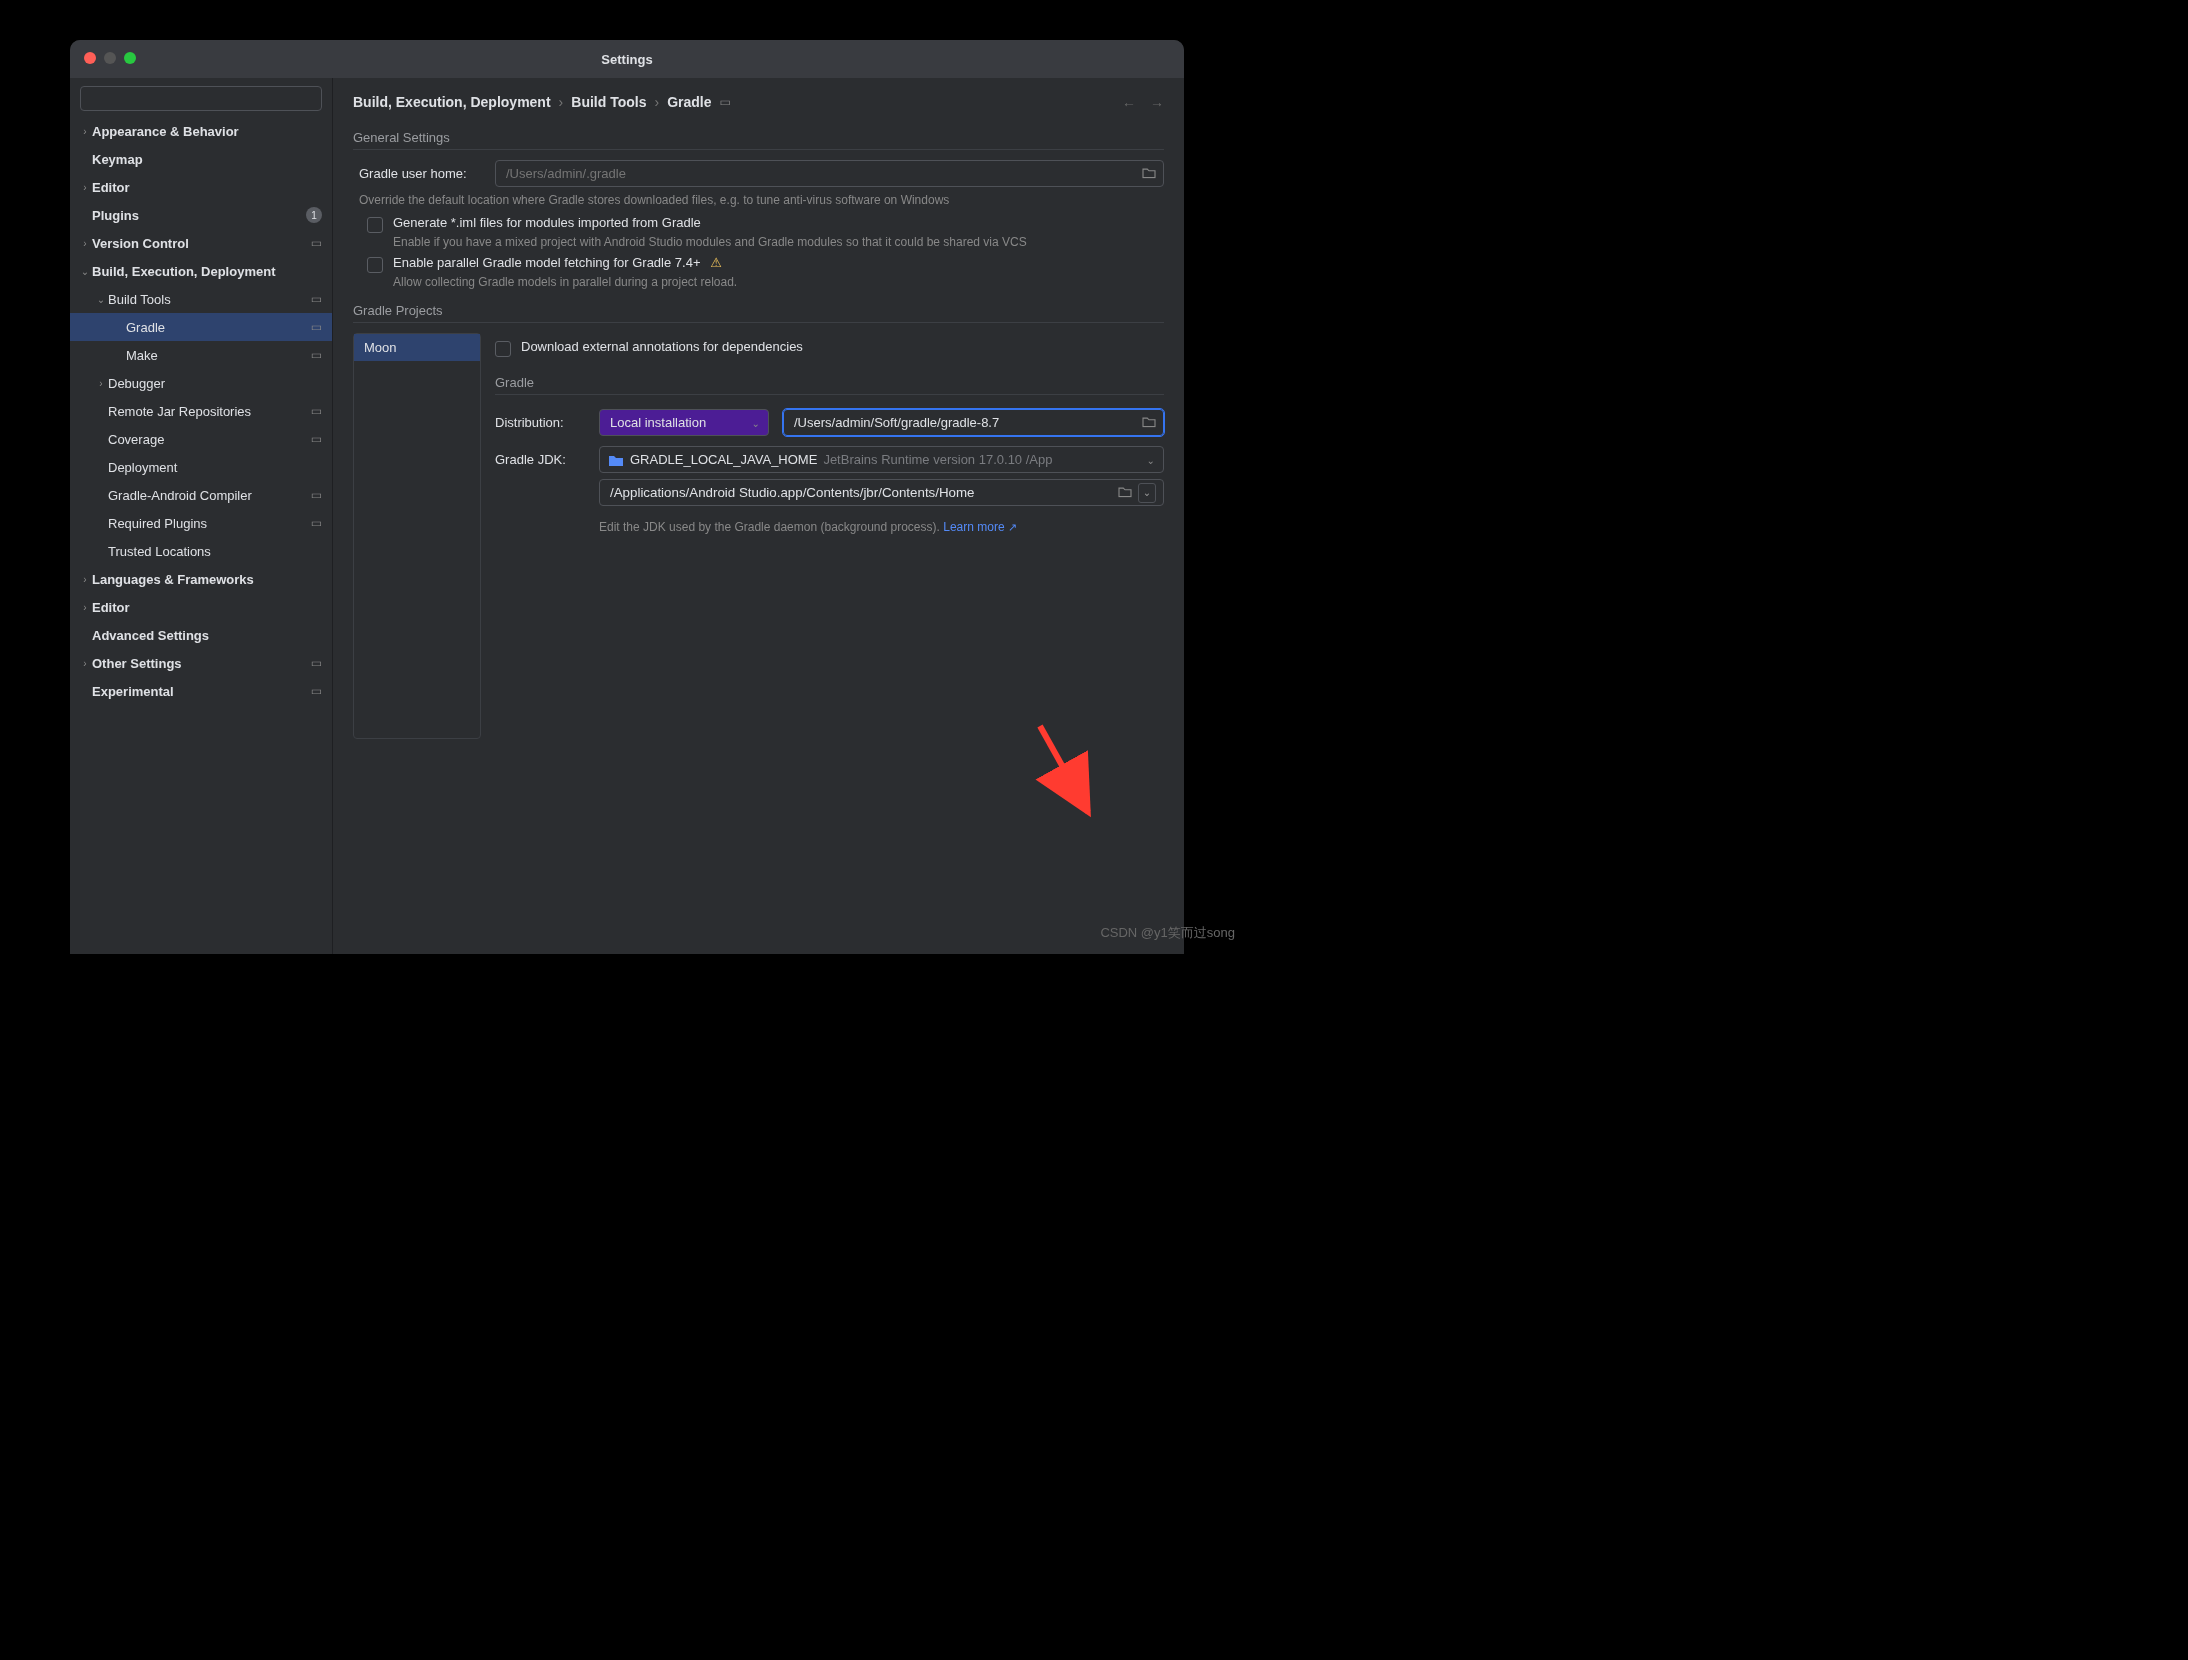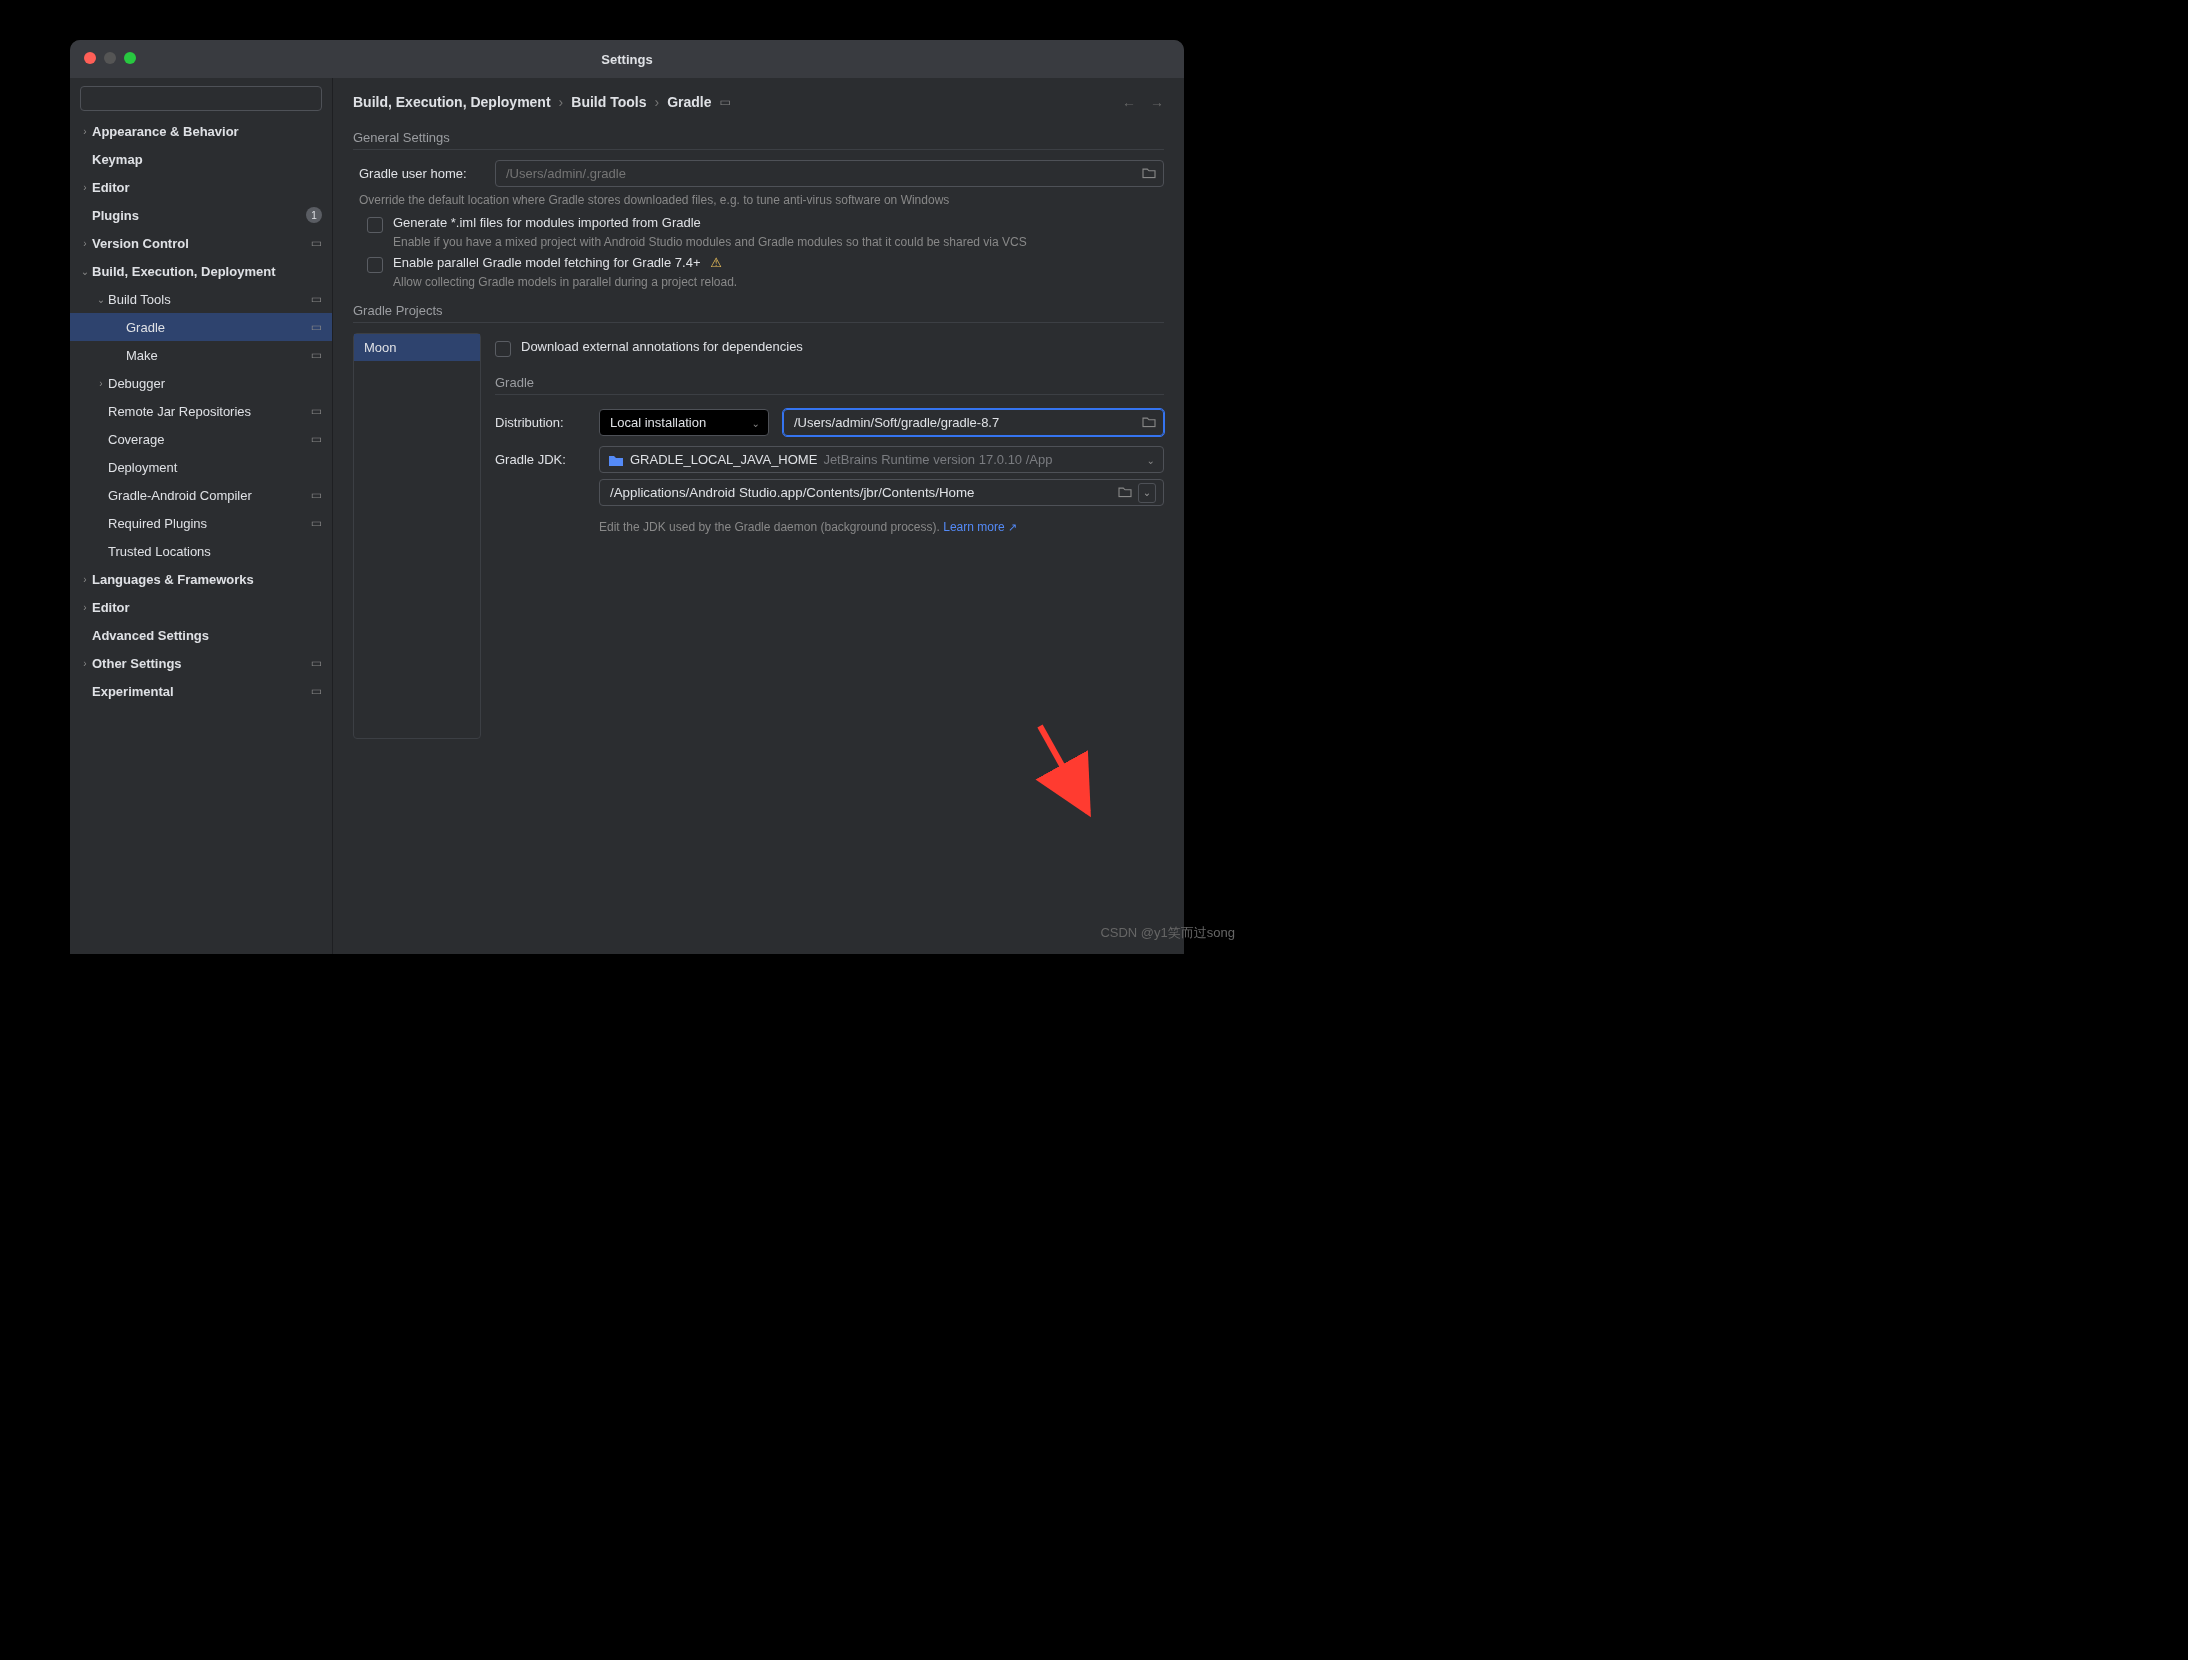--- a/index.html
+++ b/index.html
@@ -244,21 +244,21 @@
   cursor: pointer;
 }
 .project-details {
   flex: 1;
 }
 .pd-section-title {
   color: #9b9da1;
   margin: 18px 0 4px 0;
 }
 .select {
-  background: #000000;
+  background: #4c1d95;
   border: 1px solid #4e5157;
   border-radius: 4px;
   padding: 5px 24px 5px 10px;
   color: #dfe1e5;
   font-size: 13px;
   position: relative;
   cursor: pointer;
 }
 .select-caret {
   position: absolute;

